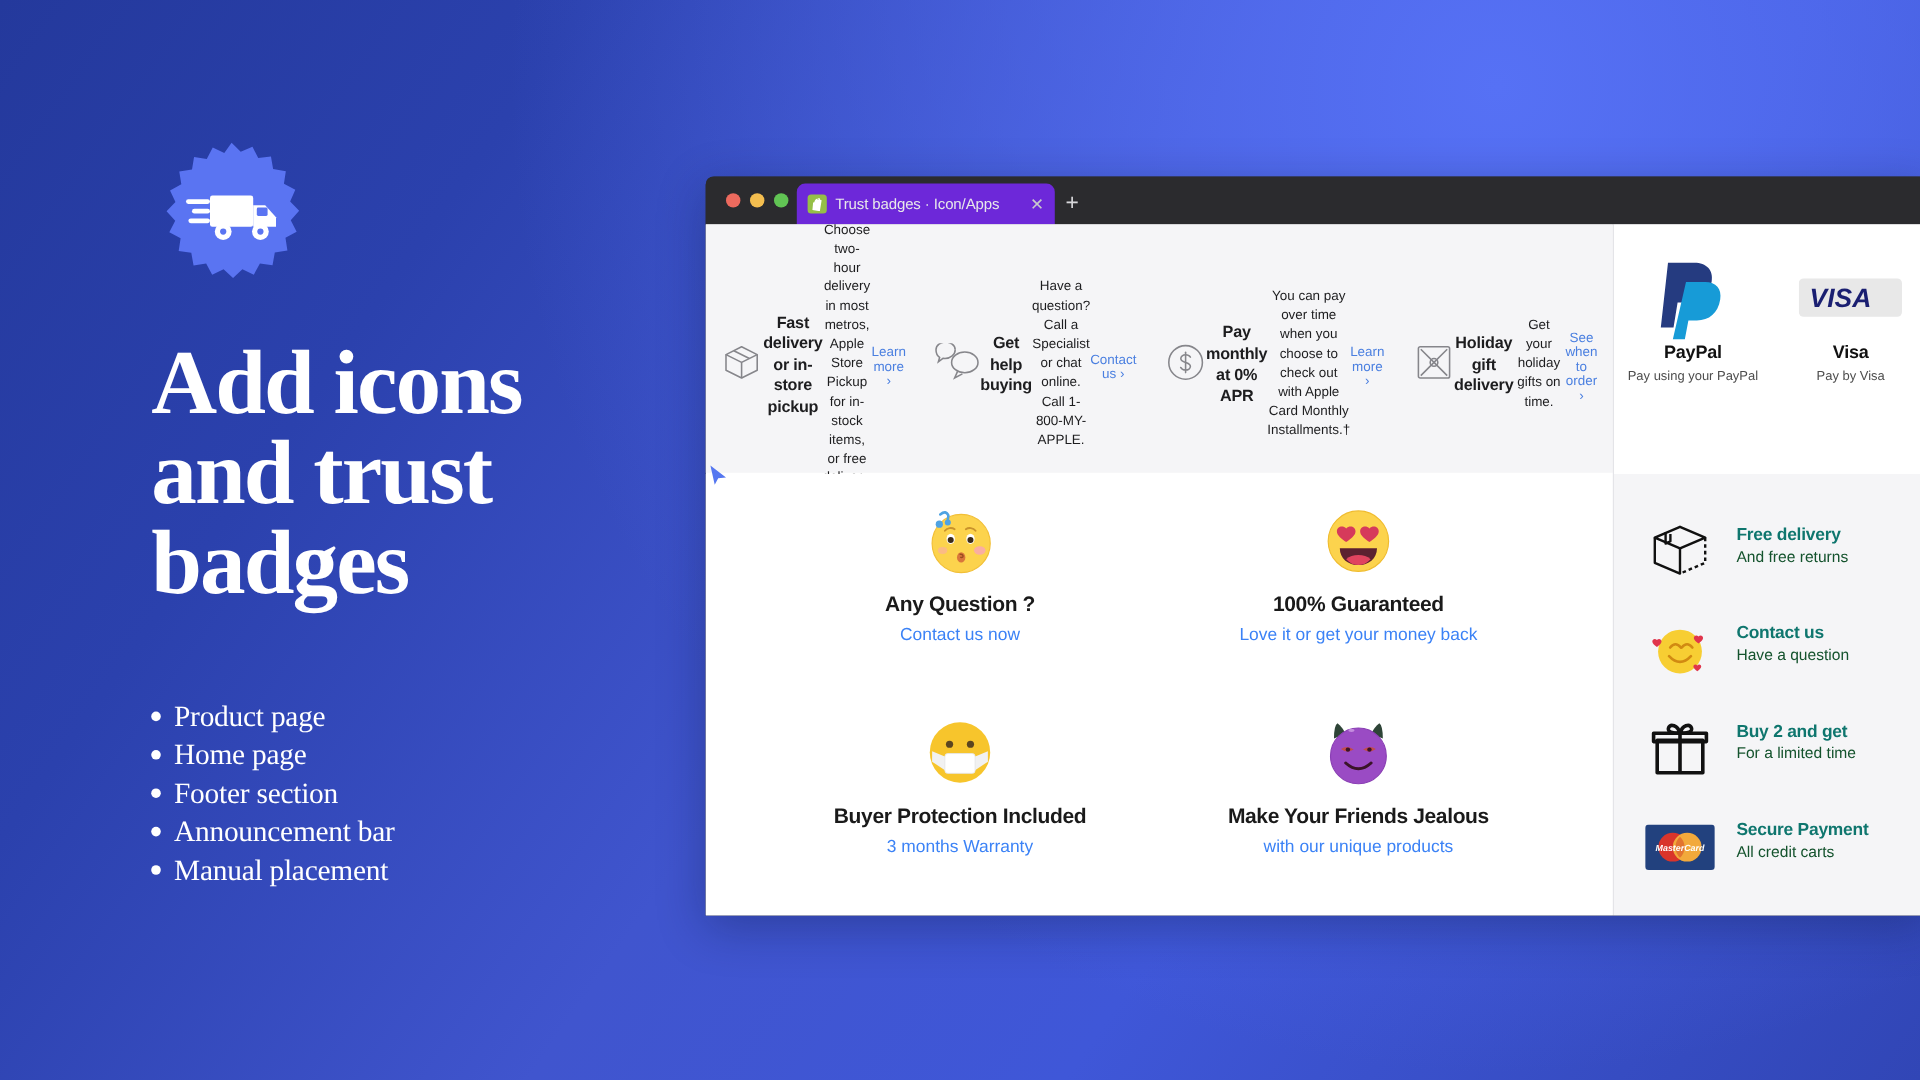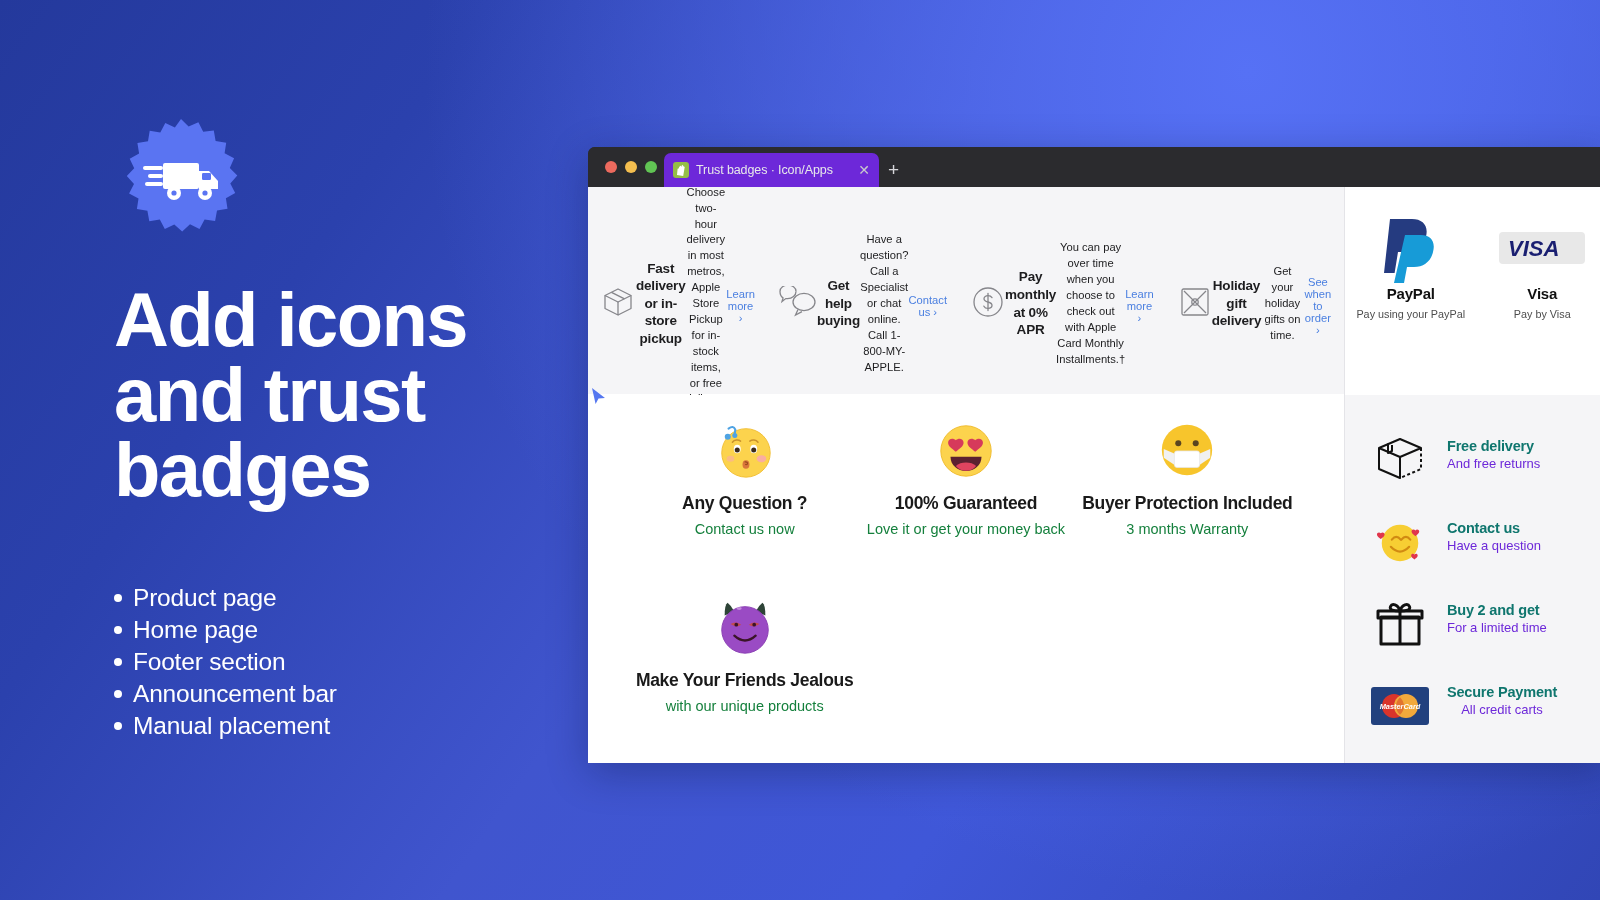--- a/index.html
+++ b/index.html
@@ -6,21 +6,21 @@
   html,body { width:1600px; height:900px; overflow:hidden; }
   body {
     font-family:"Liberation Sans", sans-serif;
     background:
       radial-gradient(circle at 78% 8%, #5671F5 0%, rgba(86,113,245,0) 55%),
       linear-gradient(125deg, #24399C 0%, #2B41AD 22%, #4055CE 48%, #3F57D8 68%, #3146B6 100%);
     position:relative;
   }
 
   
-  .left { position:absolute; left:0; top:0; width:590px; height:900px; }
+  .left { position:absolute; left:12px; top:0; width:590px; height:900px;font-family:Liberation Serif, serif; }
 
   .badge-wrap { position:absolute; left:117px; top:117px; width:128px; height:128px; }
   .badge-wrap svg { display:block; width:128px; height:128px; }
 
   .headline {
     position:absolute; left:114px; top:282px; width:470px;
     color:#ffffff; font-size:76px; line-height:0.99; font-weight:bold;
     letter-spacing:-1.6px;
   }
   .headline span { display:block; }
@@ -94,43 +94,43 @@
   .pay-col { flex:1; text-align:center; padding:0 6px; }
   .pay-logo { height:74px; display:flex; align-items:center; justify-content:center; }
   .pay-logo svg{display:block;}
   .pay-h { font-size:15px; font-weight:bold; color:#111; letter-spacing:-0.2px; }
   .pay-p { font-size:10.8px; color:#4d4d4d; line-height:1.45; margin-top:5px; }
 
   
   .emoji-grid {
     position:absolute; left:0; top:208px; width:756px; height:368px;
     background:#fff; display:grid;
-    grid-template-columns:1fr 1fr 1fr; grid-template-rows:1fr 1fr;
+    grid-template-columns:1fr 1fr; grid-template-rows:1fr 1fr;
     padding:14px 46px 0;
   }
   .emoji-cell { text-align:center; padding-top:10px; }
   .emoji-cell .em { height:62px; display:flex; align-items:center; justify-content:center; }
   .emoji-cell .em svg { display:block; }
   .emoji-h {
     font-size:17.5px; font-weight:bold; color:#1a1a1a;
     margin-top:11px; letter-spacing:-0.3px; line-height:1.32;
   }
-  .emoji-p { font-size:14.5px; color:#15803d; margin-top:5px; line-height:1.35; }
+  .emoji-p { font-size:14.5px; color:#3b82f6; margin-top:5px; line-height:1.35; }
 
   
   .list-panel {
     position:absolute; left:757px; top:208px; width:263px; height:368px;
     background:#f5f5f7; padding:18px 0 0 24px;
   }
   .list-row { display:flex; align-items:center; gap:16px; height:82px; }
   .list-ico { width:62px; flex:none; display:flex; justify-content:center;margin-top:12px; }
   .list-ico svg{display:block;}
   .list-txt { min-width:0; }
   .list-h { font-size:14.5px; font-weight:bold; color:#0f766e; white-space:nowrap; letter-spacing:-0.2px; }
-  .list-p { font-size:13px; color:#6d28d9; white-space:nowrap; margin-top:2px;text-align:center; }
+  .list-p { font-size:13px; color:#14532d; white-space:nowrap; margin-top:2px; }
 
   .divider-v { position:absolute; left:756px; top:0; width:1px; height:576px; background:#e4e4e8; }
 
   .cursor-arrow { position:absolute; left:3px; top:200px; }
 </style>
 </head>
 <body>
 
 <div class="left">
 

